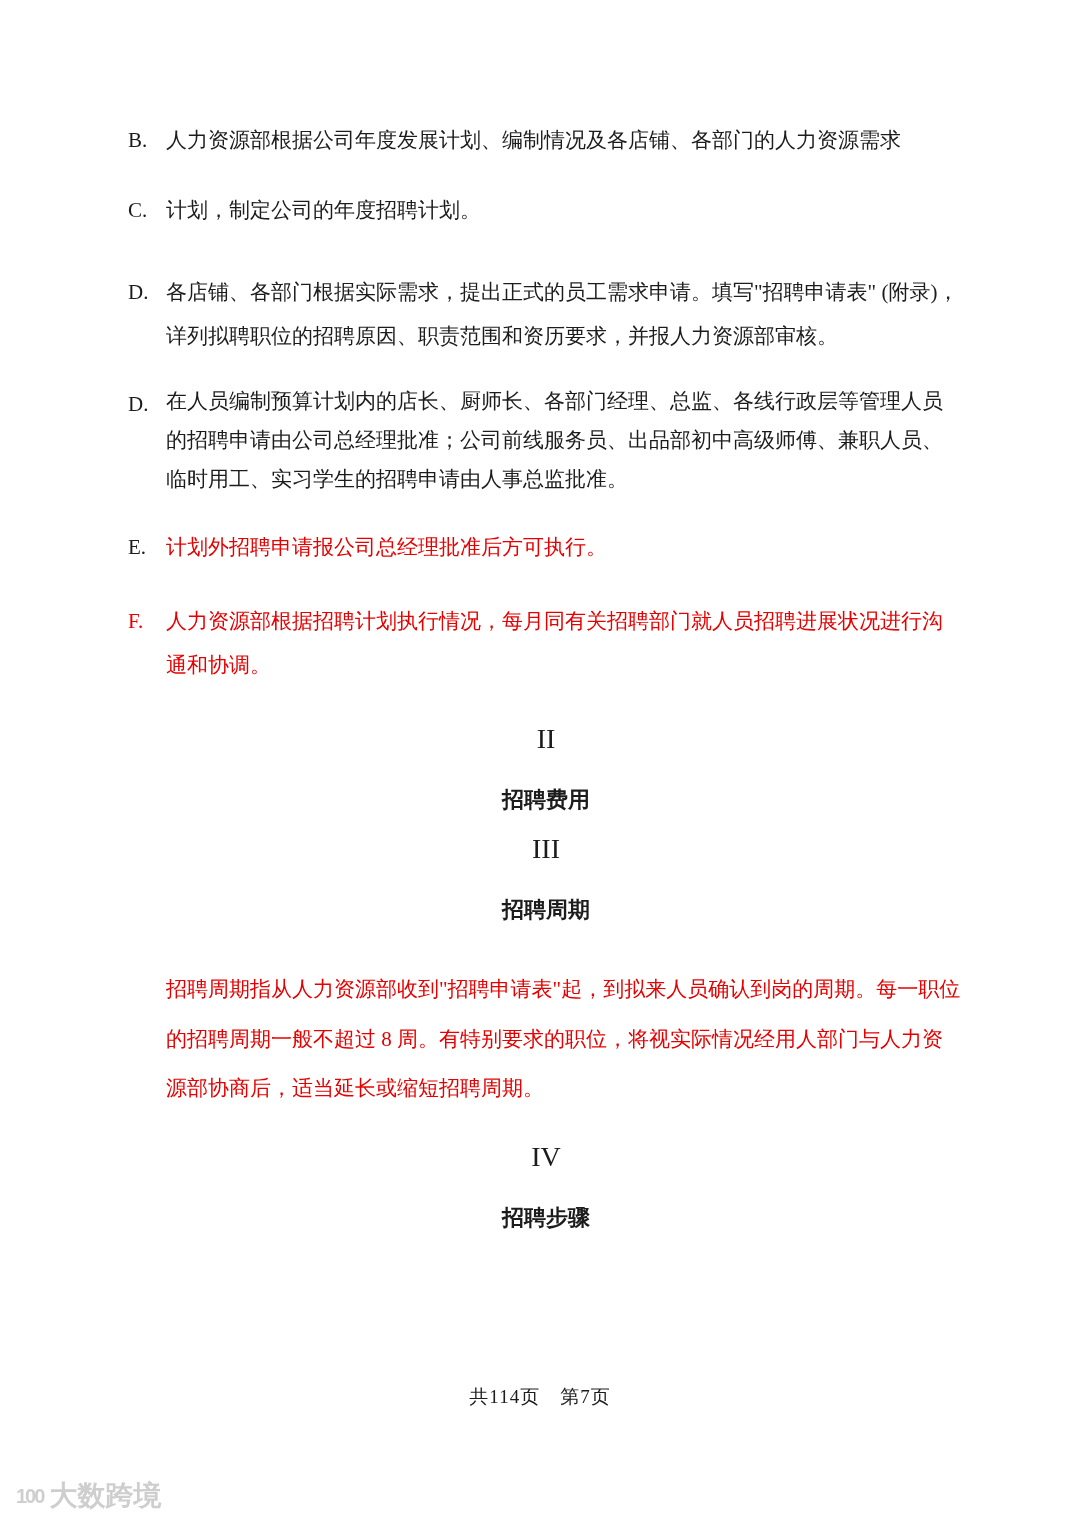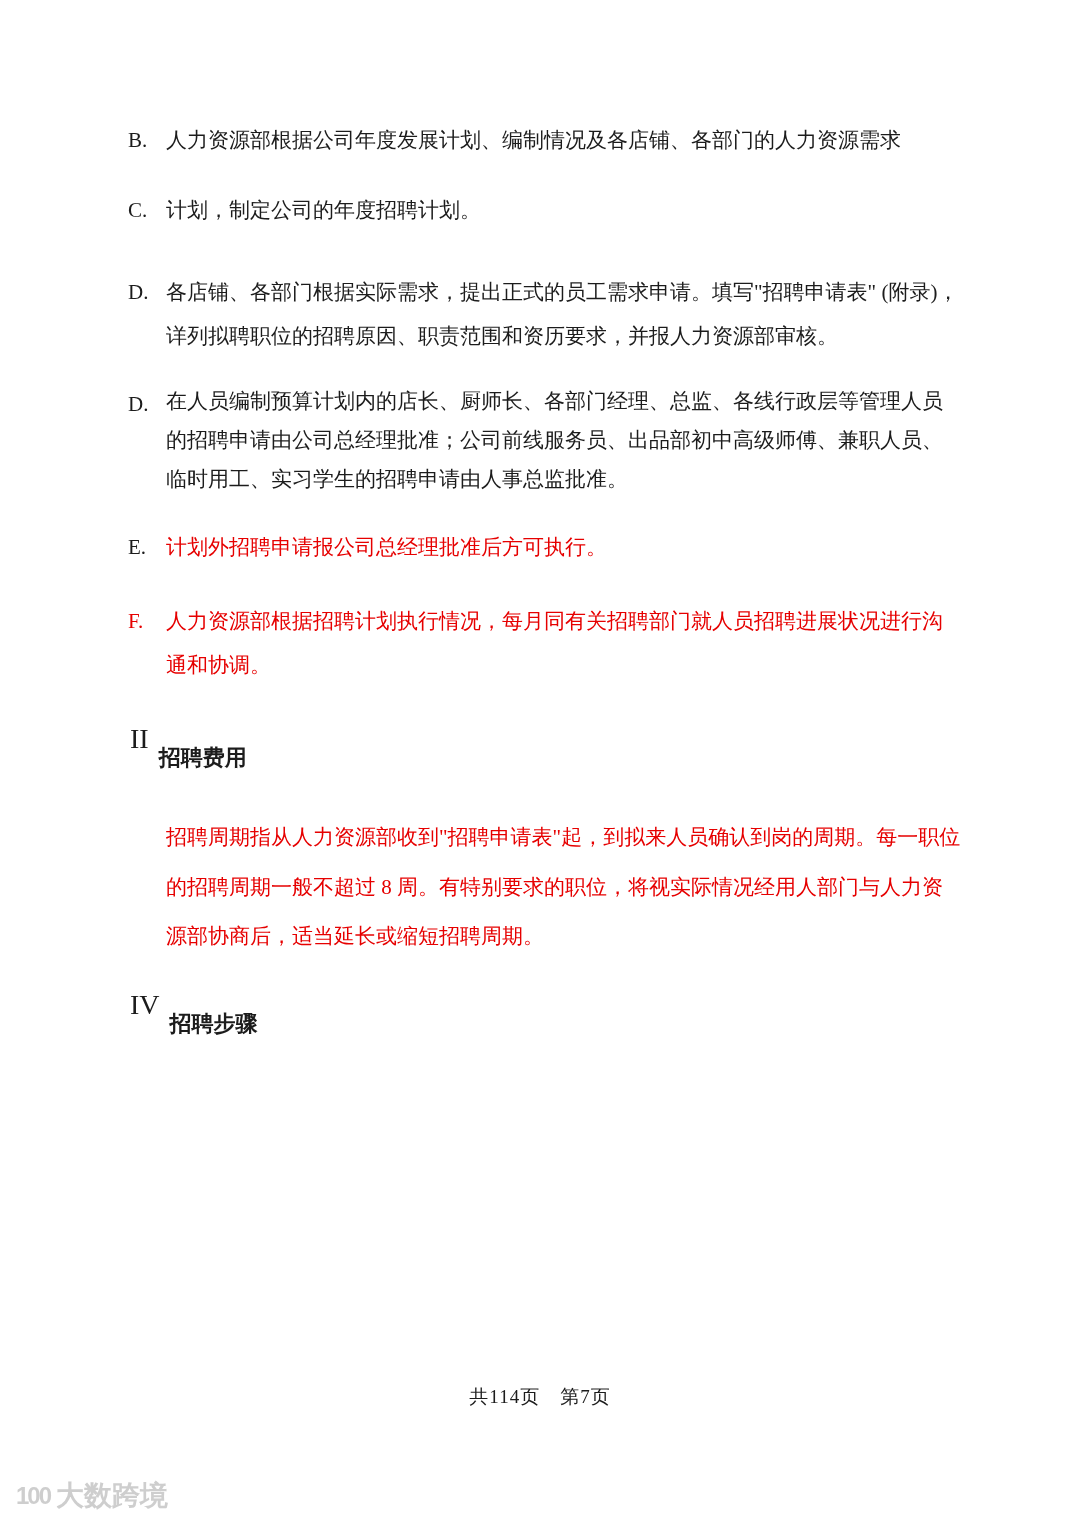--- a/index.html
+++ b/index.html
@@ -42,23 +42,24 @@
   .mb-c{margin-bottom:38px;}
   .mb-d1{margin-bottom:24px;}
   .mb-d2{margin-bottom:26px;}
   .mb-e{margin-bottom:30px;}
   .mb-f{margin-bottom:36px;}
   .item .sub-title{line-height:2.0;}
   .item .sub-body{line-height:1.85;}
   
   .section-heading{
     display:flex;
-    align-items:flex-start;
+    align-items:center;
     gap:10px;
     margin:18px 0 0 2px;
+    flex-direction:column;
   }
   .section-heading .numeral{
     font-family:"Liberation Serif","DejaVu Serif",serif;
     font-size:28px;
   }
   .section-heading .title{
     font-family:"Liberation Sans","DejaVu Sans",sans-serif;
     font-weight:bold;
     font-size:22px;
     margin-top:20px;
@@ -89,21 +90,21 @@
     position:absolute;
     left:16px;
     bottom:12px;
     display:flex;
     align-items:center;
     gap:6px;
     color:var(--wm);
     font-family:"Liberation Sans","DejaVu Sans",sans-serif;
   }
   .watermark .logo{
-    font-size:24px;
+    font-size:20px;
     font-weight:bold;
     letter-spacing:-2px;
     border:0;
     color:var(--wm);
     opacity:.9;
   }
   .watermark .brand{
     font-size:28px;
     font-weight:bold;
     opacity:.9;
@@ -145,20 +146,24 @@
     <div class="item red red-label mb-f">
       <span class="label">F.</span>
       <div class="text">人力资源部根据招聘计划执行情况，每月同有关招聘部门就人员招聘进展状况进行沟通和协调。</div>
     </div>
 
     <div class="section-heading">
       <span class="numeral">II</span>
       <span class="title">招聘费用</span>
     </div>
 
+    <div class="section-heading">
+      <span class="numeral">III</span>
+      <span class="title">招聘周期</span>
+    </div>
     <div class="section-body red">招聘周期指从人力资源部收到"招聘申请表"起，到拟来人员确认到岗的周期。每一职位的招聘周期一般不超过 8 周。有特别要求的职位，将视实际情况经用人部门与人力资源部协商后，适当延长或缩短招聘周期。</div>
 
     <div class="section-heading">
       <span class="numeral">IV</span>
       <span class="title">招聘步骤</span>
     </div>
 
   </div>
 
   <div class="footer">共114页　第7页</div>

